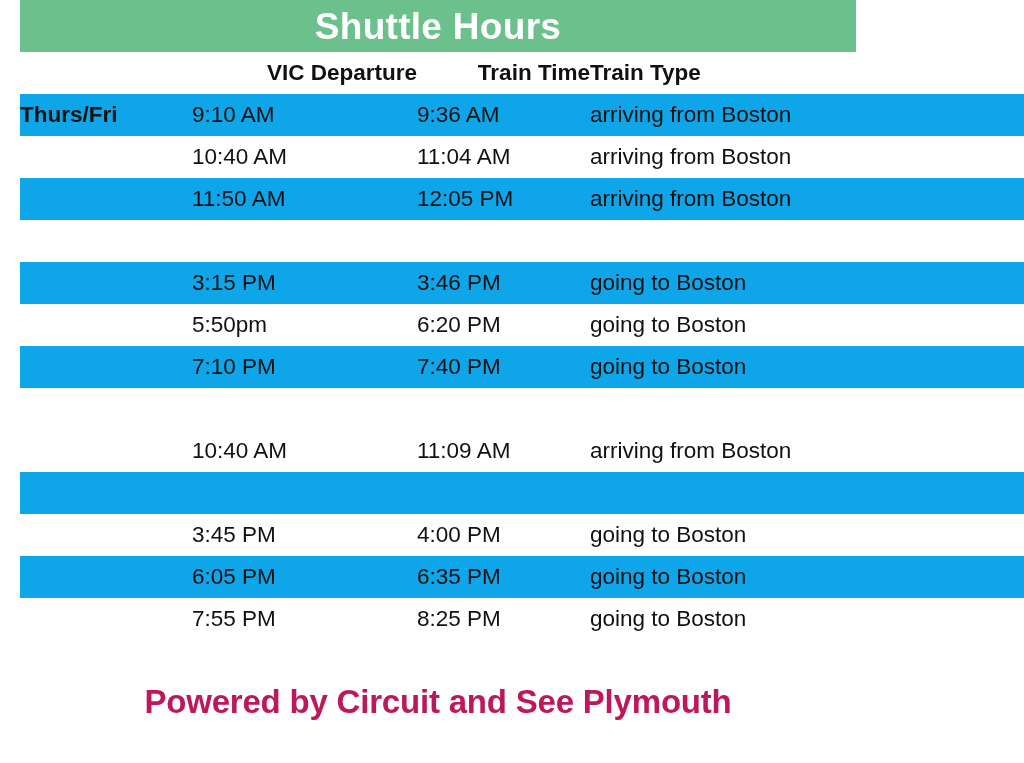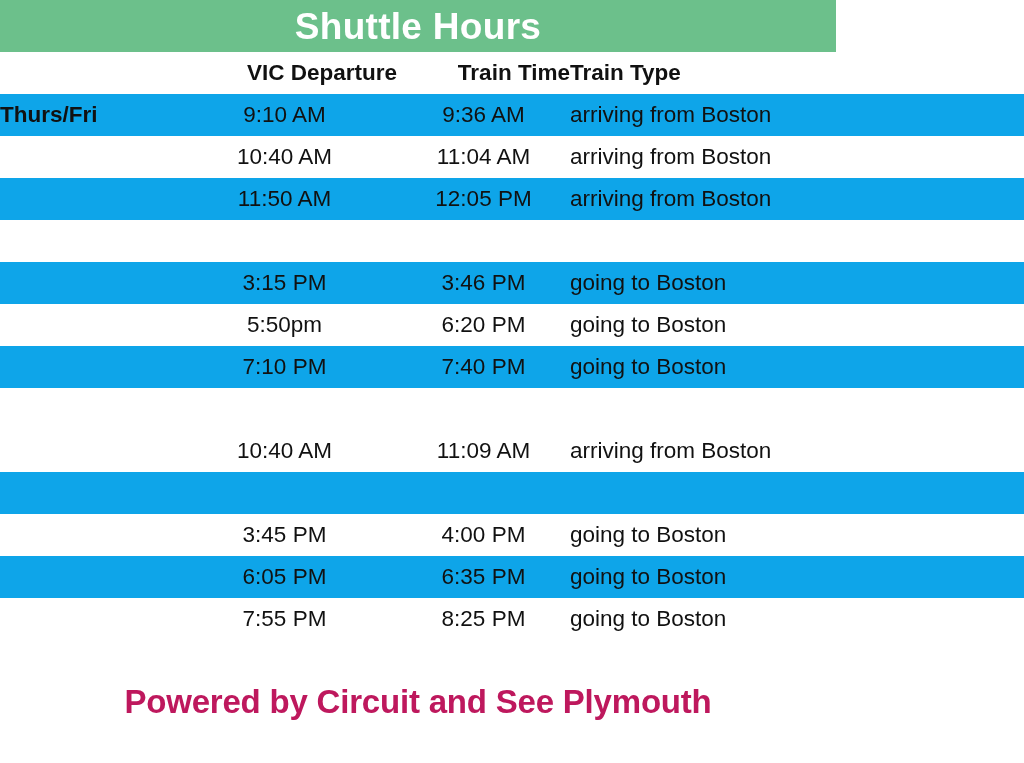--- a/index.html
+++ b/index.html
@@ -12,20 +12,21 @@
     background: #ffffff;
     font-family: "Liberation Sans", sans-serif;
     overflow: hidden;
   }
   .page {
     position: relative;
     width: 836px;
     height: 763px;
     display: flex;
     flex-direction: column;
+    padding-left: 20px;
   }
   .title-bar {
     background: #6cc08b;
     height: 52px;
     display: flex;
     align-items: center;
     justify-content: center;
   }
   .title-bar .title-text {
     color: #ffffff;
@@ -64,21 +65,21 @@
     font-weight: bold;
   }
   .head-row th { height: 44px; }
 
   td.day {
     font-weight: bold;
     text-align: left;
     padding-left: 6px;
   }
   td.dep, td.train {
-    text-align: center;
+    text-align: left;
     padding-right: 12px;
   }
   td.type {
     text-align: left;
     padding-left: 12px;
   }
   tr.shade td { background: #0ea5e9; }
   tr.blank td { height: 42px; }
 
   .footer {

